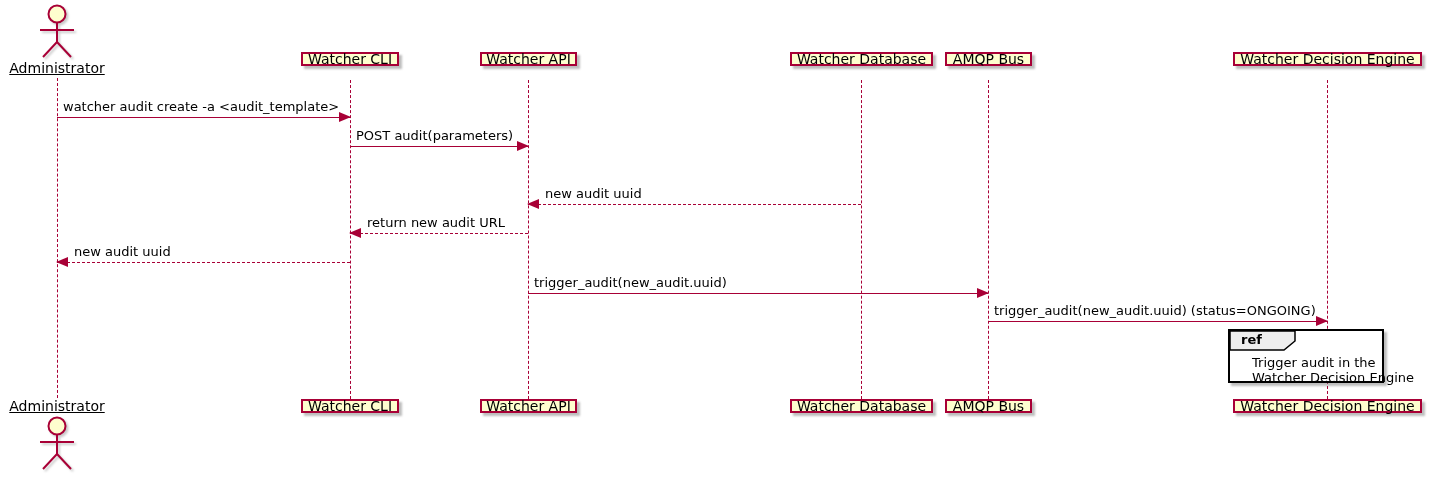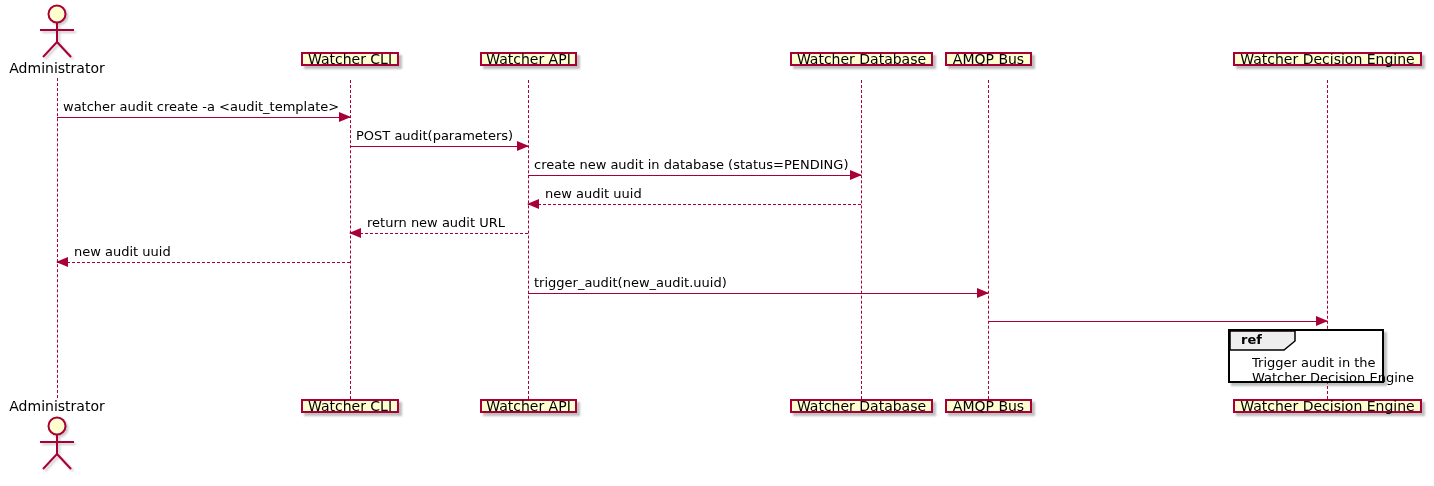--- a/index.html
+++ b/index.html
@@ -13,21 +13,21 @@
   }
   .pbox {
     position:absolute; height:14px; box-sizing:border-box;
     background:#FEFECE; border:2px solid #A80036;
     display:flex; align-items:center; justify-content:center;
     font-size:14px; white-space:nowrap; z-index:3;
     box-shadow:3px 3px 2px rgba(110,110,110,.45);
   }
   .actor-label {
     position:absolute; width:114px; text-align:center; font-size:14px;
-    white-space:nowrap; z-index:3;
+    white-space:nowrap; z-index:3;text-decoration:underline;
   }
   .actor-fig { position:absolute; z-index:3;
     filter:drop-shadow(2px 2px 1px rgba(120,120,120,.4)); }
   .msg { position:absolute; height:21px; z-index:2; }
   .msg.solid  { border-bottom:1px solid  #A80036; }
   .msg.dashed { border-bottom:1px dashed #A80036; }
   .msg .lbl { position:absolute; bottom:3px; font-size:13px; white-space:nowrap; }
   .msg.dirright .lbl { left:6px; }
   .msg.dirleft  .lbl { left:17px; }
   .ah { position:absolute; width:0; height:0; bottom:-5px;
@@ -74,41 +74,38 @@
   <div class="pbox" style="left:1233px; top:52px; width:189px;">Watcher Decision Engine</div>
 
   <div class="msg solid dirright" style="left:57px; top:96px; width:293px;">
     <span class="lbl">watcher audit create -a &lt;audit_template&gt;</span>
     <span class="ah r"></span>
   </div>
   <div class="msg solid dirright" style="left:350px; top:125px; width:178px;">
     <span class="lbl">POST audit(parameters)</span>
     <span class="ah r"></span>
   </div>
-  <div class="msg solid dirright" style="left:528px; top:154px; width:333px;">
-    <span class="lbl">create new audit in database (status=PENDING)</span>
-    <span class="ah r"></span>
-  </div>
   <div class="msg dashed dirleft" style="left:528px; top:183px; width:333px;">
     <span class="lbl">new audit uuid</span>
     <span class="ah l"></span>
   </div>
   <div class="msg dashed dirleft" style="left:350px; top:212px; width:178px;">
     <span class="lbl">return new audit URL</span>
     <span class="ah l"></span>
   </div>
   <div class="msg dashed dirleft" style="left:57px; top:241px; width:293px;">
     <span class="lbl">new audit uuid</span>
     <span class="ah l"></span>
   </div>
   <div class="msg solid dirright" style="left:528px; top:272px; width:460px;">
     <span class="lbl">trigger_audit(new_audit.uuid)</span>
     <span class="ah r"></span>
   </div>
   <div class="msg solid dirright" style="left:988px; top:300px; width:339px;">
+    <span class="lbl">trigger_audit(new_audit.uuid) (status=ONGOING)</span>
     <span class="ah r"></span>
   </div>
 
   <div id="refbox">
     <svg id="refhead" width="70" height="22" viewBox="0 0 70 22">
       <polygon points="1,1 66,1 66,11 55,20 1,20" fill="#EEEEEE" stroke="#000000" stroke-width="1.5"></polygon>
     </svg>
     <span id="refkw">ref</span>
     <div id="refbody">
       <div class="refline">Trigger audit in the</div>

